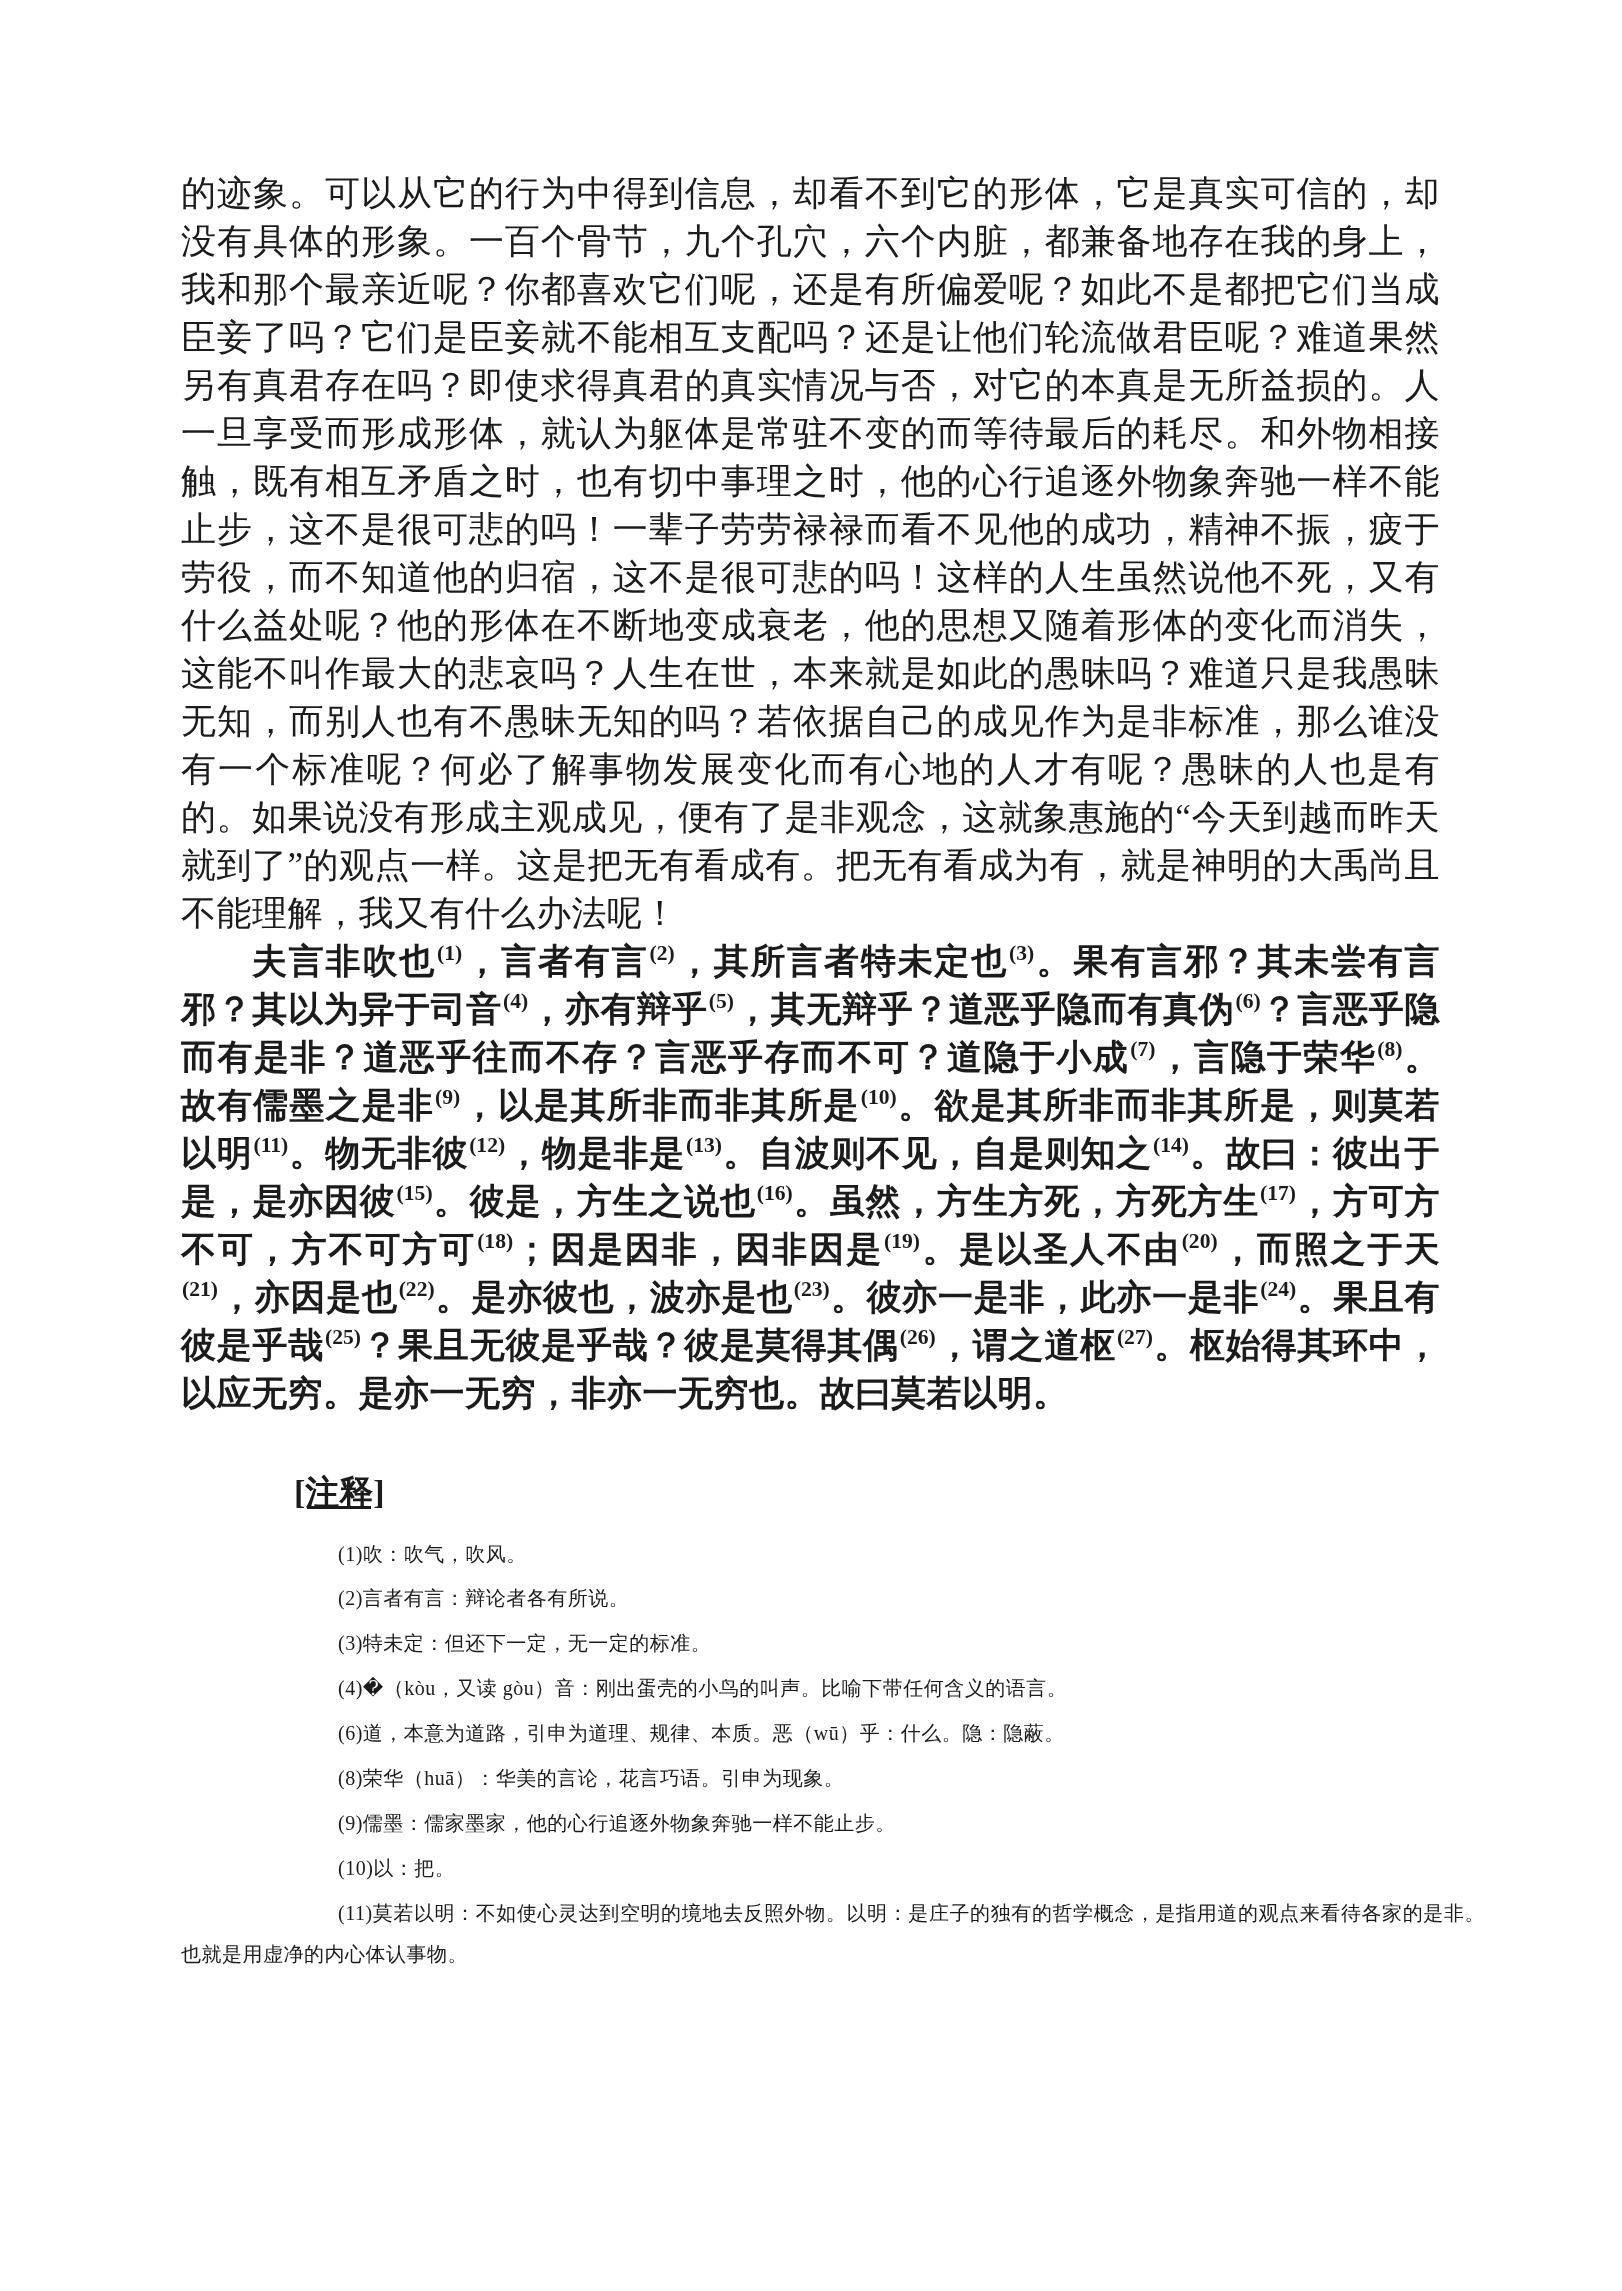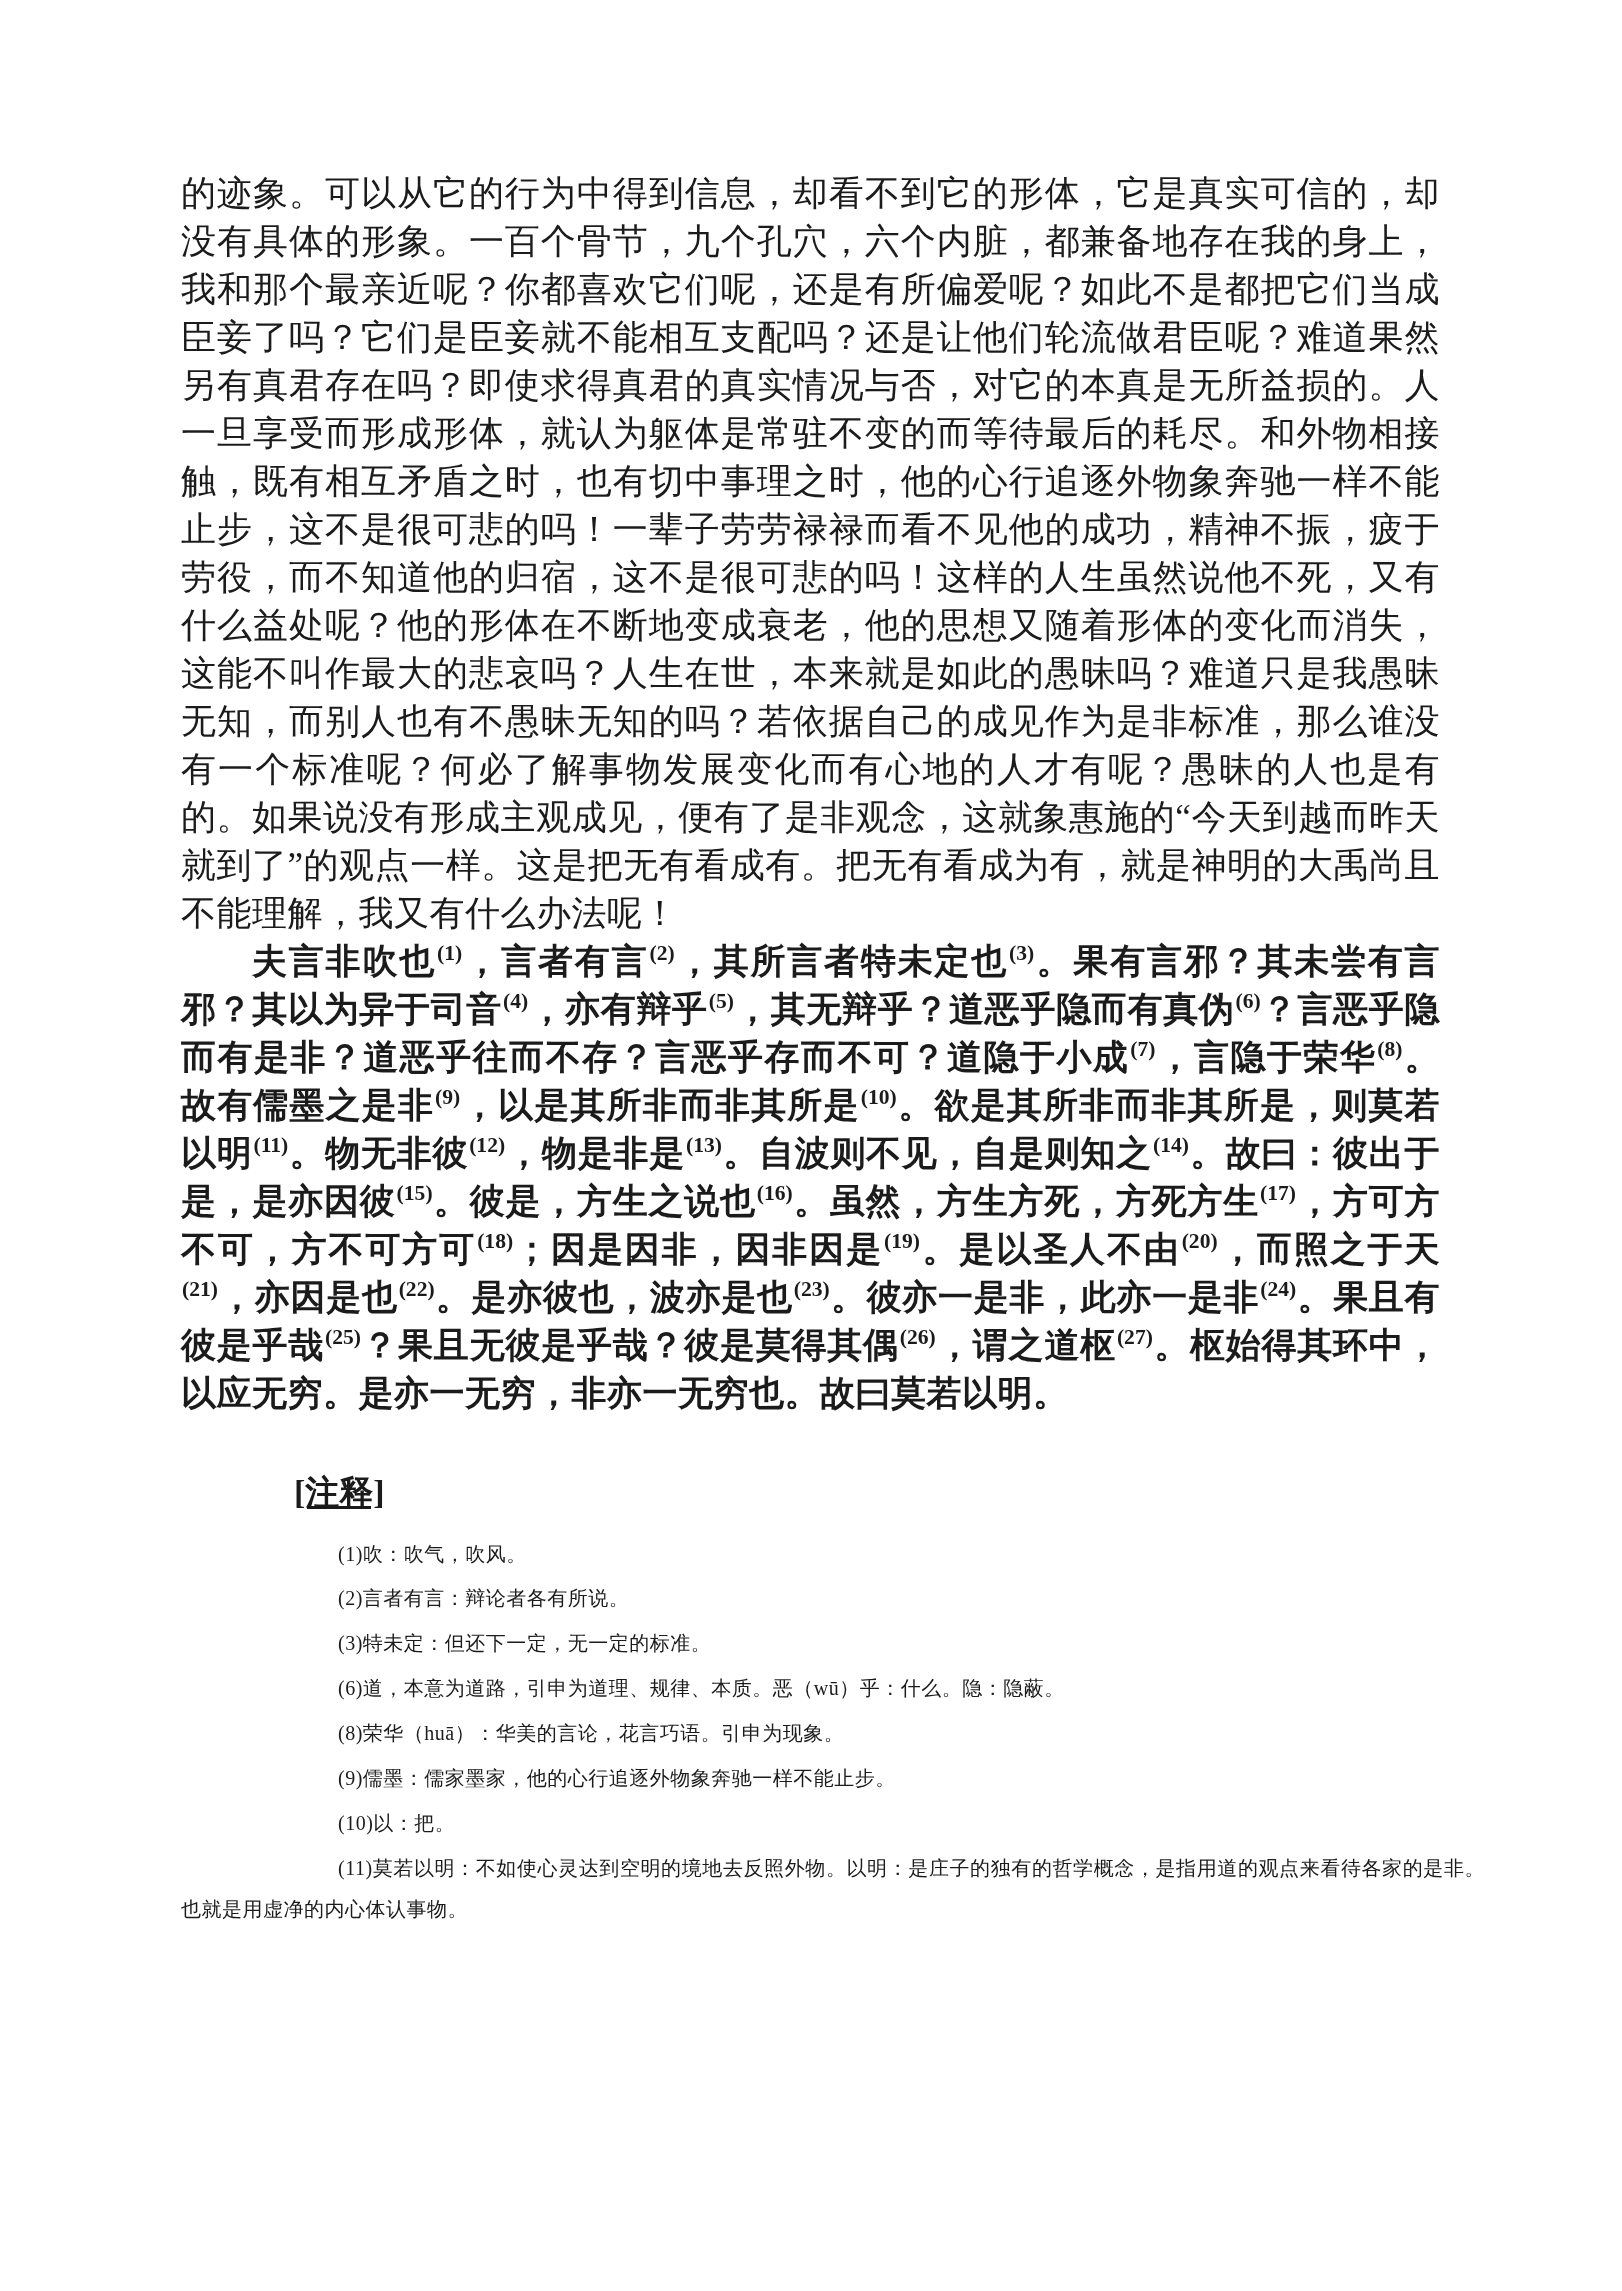--- a/index.html
+++ b/index.html
@@ -71,20 +71,21 @@
     <p class="para">的迹象。可以从它的行为中得到信息，却看不到它的形体，它是真实可信的，却没有具体的形象。一百个骨节，九个孔穴，六个内脏，都兼备地存在我的身上，我和那个最亲近呢？你都喜欢它们呢，还是有所偏爱呢？如此不是都把它们当成臣妾了吗？它们是臣妾就不能相互支配吗？还是让他们轮流做君臣呢？难道果然另有真君存在吗？即使求得真君的真实情况与否，对它的本真是无所益损的。人一旦享受而形成形体，就认为躯体是常驻不变的而等待最后的耗尽。和外物相接触，既有相互矛盾之时，也有切中事理之时，他的心行追逐外物象奔驰一样不能止步，这不是很可悲的吗！一辈子劳劳禄禄而看不见他的成功，精神不振，疲于劳役，而不知道他的归宿，这不是很可悲的吗！这样的人生虽然说他不死，又有什么益处呢？他的形体在不断地变成衰老，他的思想又随着形体的变化而消失，这能不叫作最大的悲哀吗？人生在世，本来就是如此的愚昧吗？难道只是我愚昧无知，而别人也有不愚昧无知的吗？若依据自己的成见作为是非标准，那么谁没有一个标准呢？何必了解事物发展变化而有心地的人才有呢？愚昧的人也是有的。如果说没有形成主观成见，便有了是非观念，这就象惠施的“今天到越而昨天就到了”的观点一样。这是把无有看成有。把无有看成为有，就是神明的大禹尚且不能理解，我又有什么办法呢！</p>
 
     <p class="para indent">夫言非吹也<sup class="ref">(1)</sup>，言者有言<sup class="ref">(2)</sup>，其所言者特未定也<sup class="ref">(3)</sup>。果有言邪？其未尝有言邪？其以为异于司音<sup class="ref">(4)</sup>，亦有辩乎<sup class="ref">(5)</sup>，其无辩乎？道恶乎隐而有真伪<sup class="ref">(6)</sup>？言恶乎隐而有是非？道恶乎往而不存？言恶乎存而不可？道隐于小成<sup class="ref">(7)</sup>，言隐于荣华<sup class="ref">(8)</sup>。故有儒墨之是非<sup class="ref">(9)</sup>，以是其所非而非其所是<sup class="ref">(10)</sup>。欲是其所非而非其所是，则莫若以明<sup class="ref">(11)</sup>。物无非彼<sup class="ref">(12)</sup>，物是非是<sup class="ref">(13)</sup>。自波则不见，自是则知之<sup class="ref">(14)</sup>。故曰：彼出于是，是亦因彼<sup class="ref">(15)</sup>。彼是，方生之说也<sup class="ref">(16)</sup>。虽然，方生方死，方死方生<sup class="ref">(17)</sup>，方可方不可，方不可方可<sup class="ref">(18)</sup>；因是因非，因非因是<sup class="ref">(19)</sup>。是以圣人不由<sup class="ref">(20)</sup>，而照之于天<sup class="ref">(21)</sup>，亦因是也<sup class="ref">(22)</sup>。是亦彼也，波亦是也<sup class="ref">(23)</sup>。彼亦一是非，此亦一是非<sup class="ref">(24)</sup>。果且有彼是乎哉<sup class="ref">(25)</sup>？果且无彼是乎哉？彼是莫得其偶<sup class="ref">(26)</sup>，谓之道枢<sup class="ref">(27)</sup>。枢始得其环中，以应无穷。是亦一无穷，非亦一无穷也。故曰莫若以明。</p>
 
     <div class="notes-section">
       <p class="notes-heading">[注释]</p>
 
       <p class="note"><span>(1)</span><span>吹：吹气，吹风。</span></p>
       <p class="note"><span>(2)</span><span>言者有言：辩论者各有所说。</span></p>
       <p class="note"><span>(3)</span><span>特未定：但还下一定，无一定的标准。</span></p>
+      <p class="note"><span>(4)</span><span>�（kòu，又读 gòu）音：刚出蛋壳的小鸟的叫声。比喻下带任何含义的语言。</span></p>
       <p class="note"><span>(6)</span><span>道，本意为道路，引申为道理、规律、本质。恶（wū）乎：什么。隐：隐蔽。</span></p>
       <p class="note"><span>(8)</span><span>荣华（huā）：华美的言论，花言巧语。引申为现象。</span></p>
       <p class="note"><span>(9)</span><span>儒墨：儒家墨家，他的心行追逐外物象奔驰一样不能止步。</span></p>
       <p class="note"><span>(10)</span><span>以：把。</span></p>
       <p class="note"><span>(11)</span><span>莫若以明：不如使心灵达到空明的境地去反照外物。以明：是庄子的独有的哲学概念，是指用道的观点来看待各家的是非。也就是用虚净的内心体认事物。</span></p>
     </div>
 
   </div>
 </div>
 

